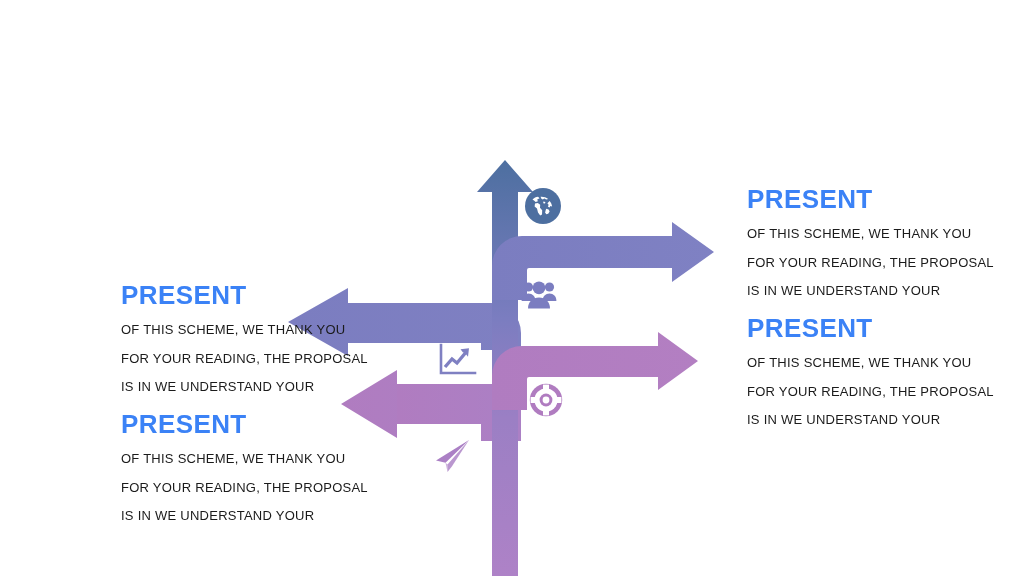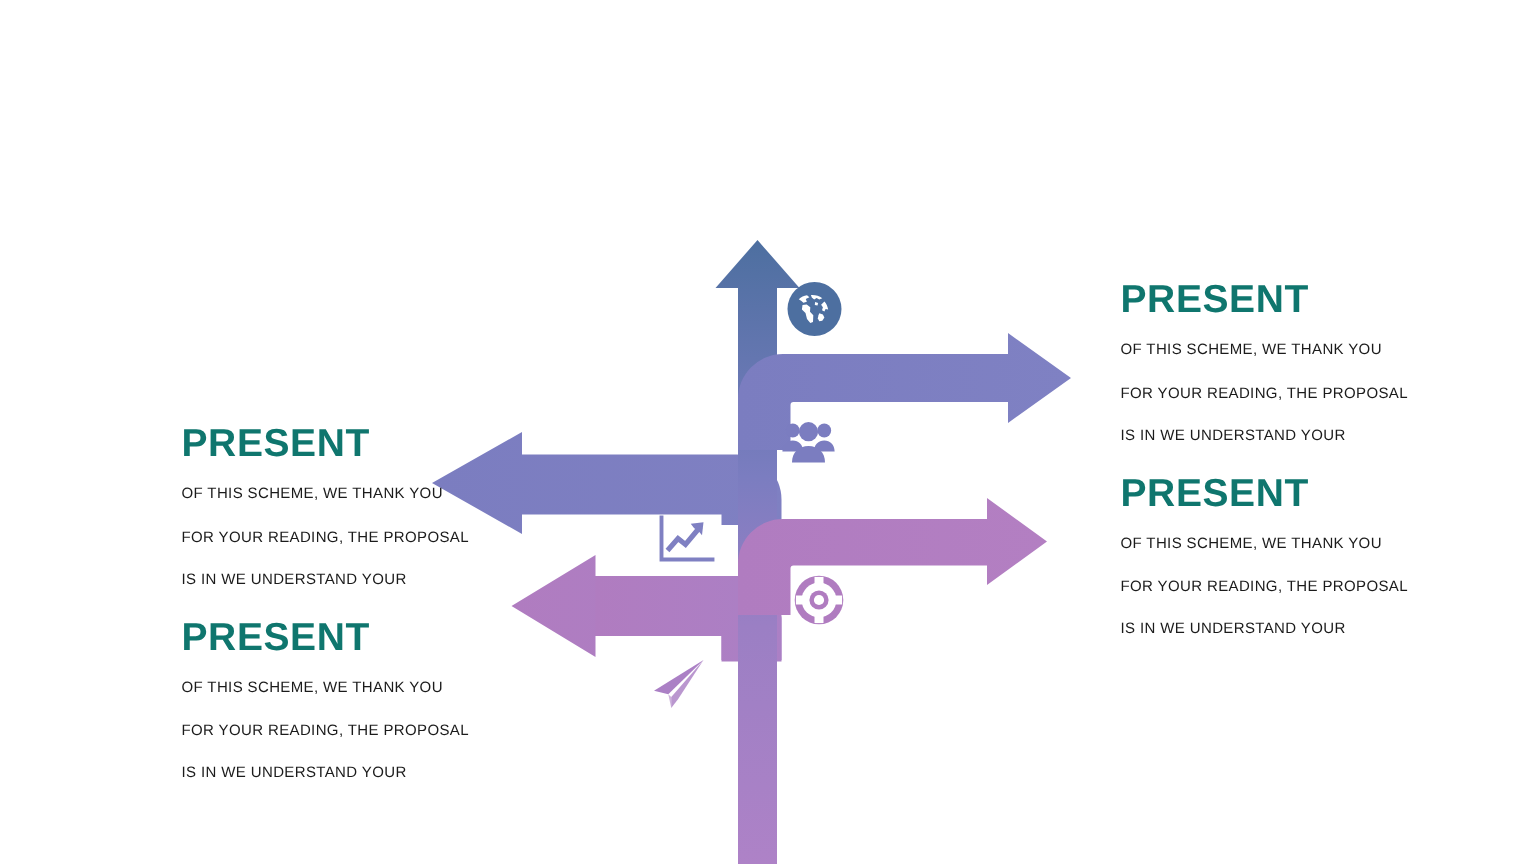--- a/index.html
+++ b/index.html
@@ -32,27 +32,27 @@
     width: 270px;
   }
   .text-block.right { text-align: left; }
   .text-block.left  { text-align: left; }
   .block-title {
     font-family: "Liberation Sans", sans-serif;
     font-weight: bold;
     font-size: 26px;
     line-height: 30px;
     letter-spacing: 0.4px;
-    color: #0f766e;
+    color: #3b82f6;
     margin: 0 0 7px 0;
     white-space: nowrap;
   }
   .block-line {
     font-family: "Liberation Sans", sans-serif;
-    font-size: 10px;
+    font-size: 13px;
     line-height: 17.5px;
     letter-spacing: 0.25px;
     color: #1b1b1b;
     white-space: nowrap;
     margin-top: 11px;
   }
   
   #block-top-right   { left: 747px; top: 184px; }
   #block-bottom-right{ left: 747px; top: 313px; }
   #block-top-left    { left: 121px; top: 280px; }

